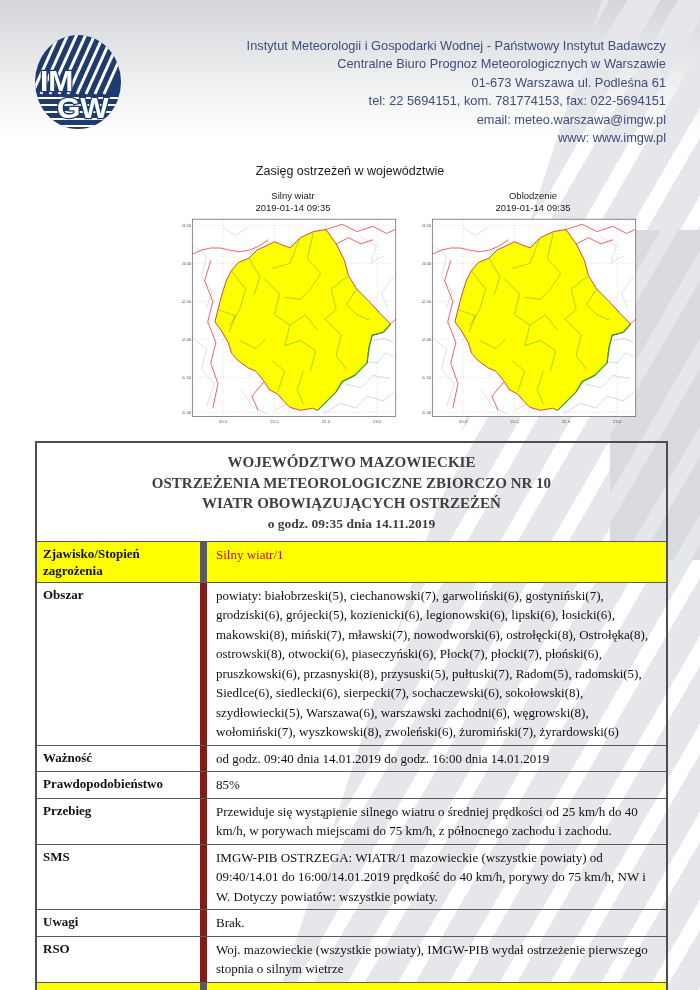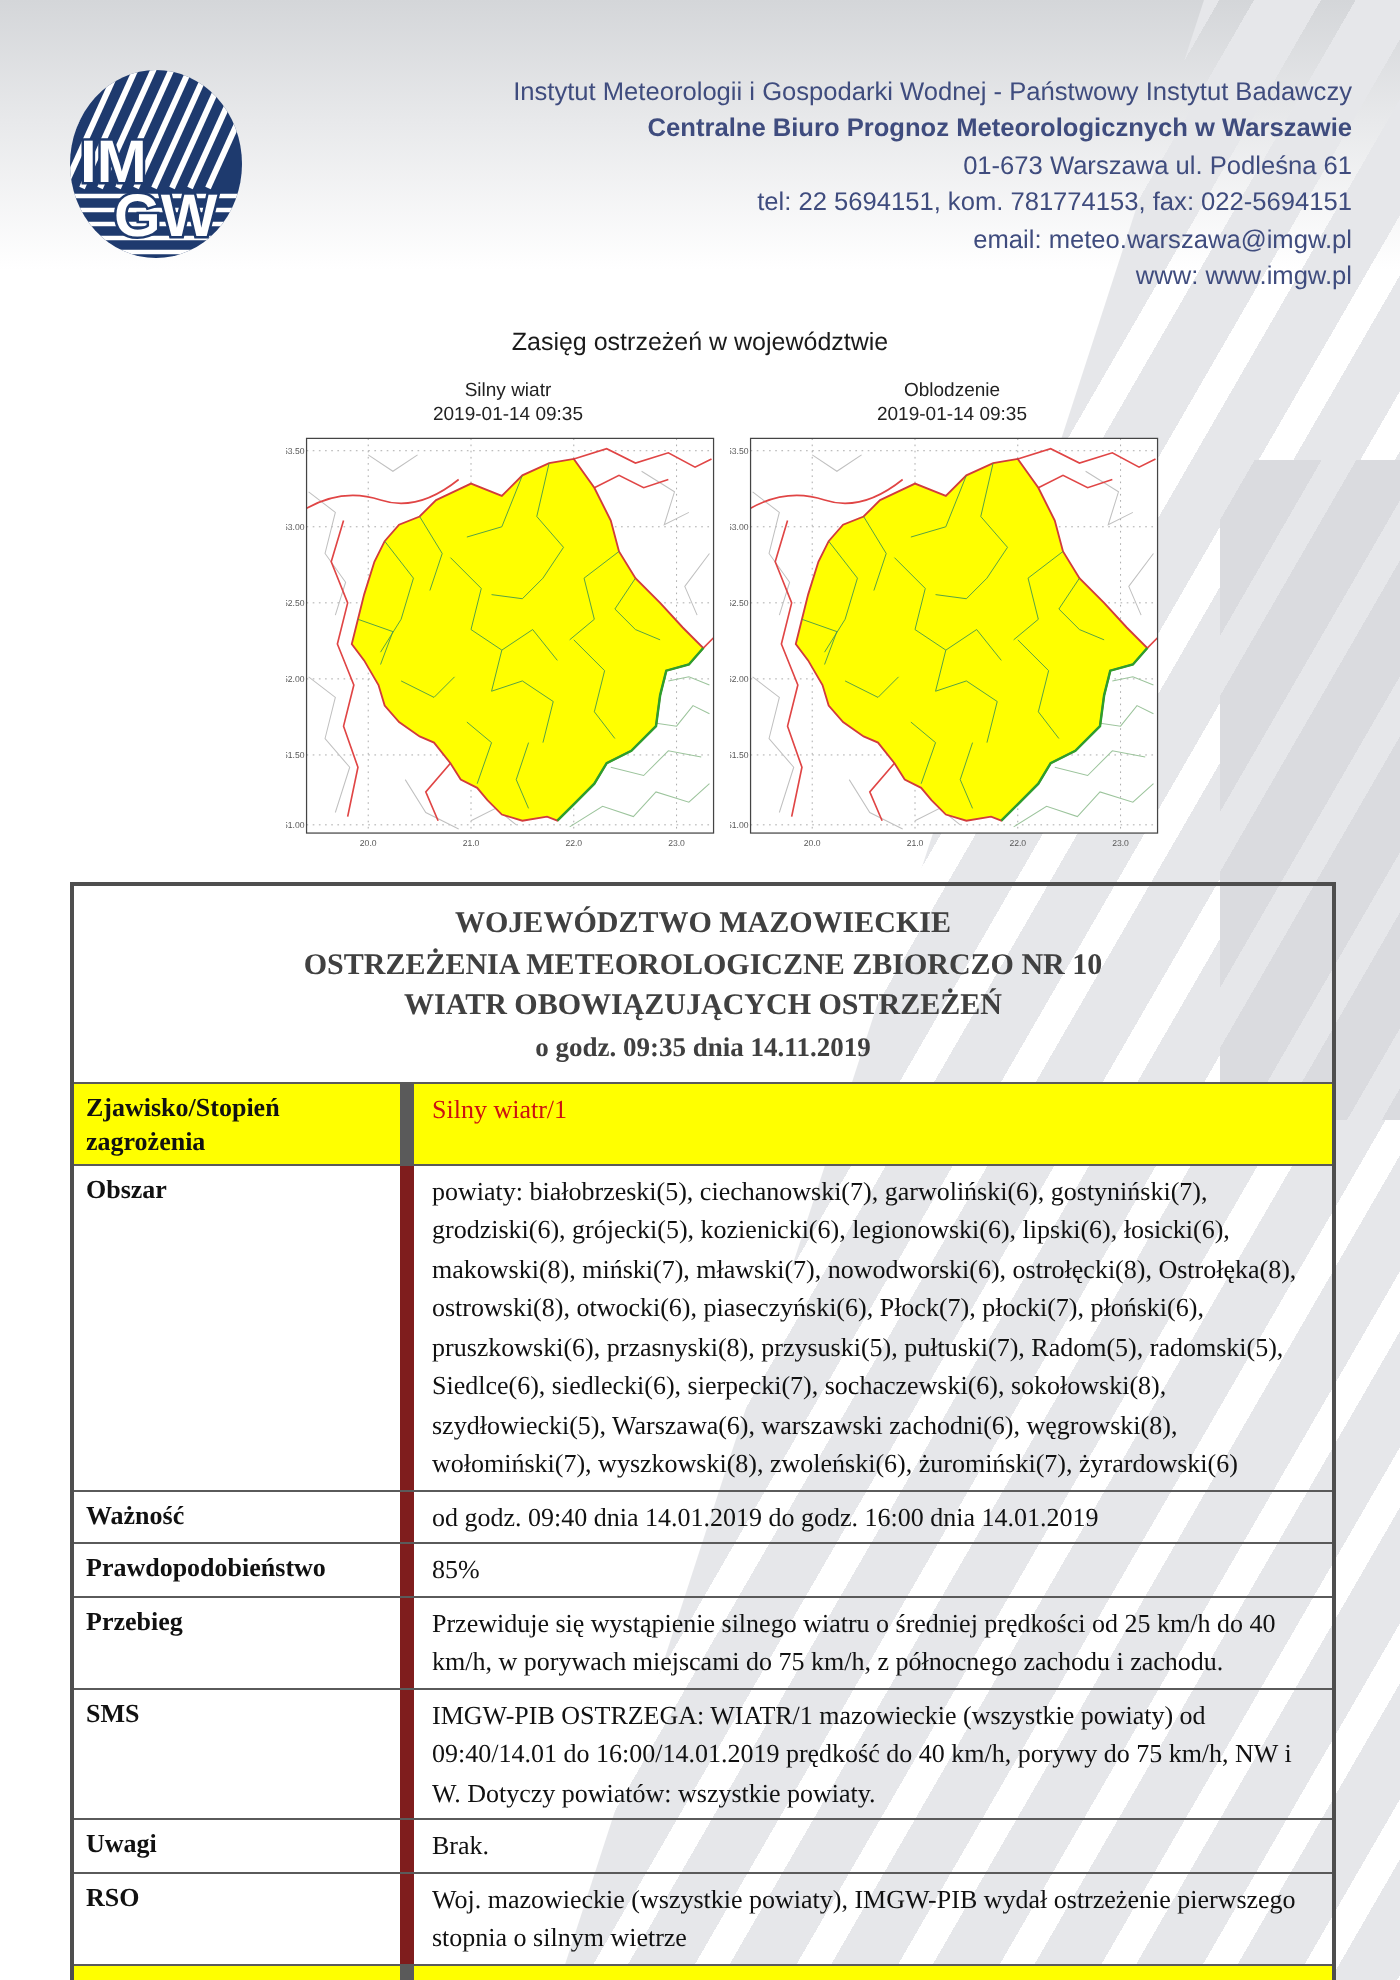--- a/index.html
+++ b/index.html
@@ -21,28 +21,28 @@
   .stripes-accent {
     position:absolute; top:230px; right:0; width:90px; height:330px;
     background:repeating-linear-gradient(120deg, rgba(255,255,255,0) 0 15px, #dadbdf 15px 44px);
   }
   .content { position:relative; }
 
   
   .letterhead { position:relative; height:152px; }
   .logo { position:absolute; left:33px; top:32px; width:90px; height:100px; }
   .org-block {
-    position:absolute; right:24px; top:37px; width:620px;
+    position:absolute; right:34px; top:37px; width:620px;
     text-align:right; font-size:12.8px; line-height:18.4px; color:#3f4c7e;
   }
-  .org-block .bold { font-weight:bold; }
+  .org-block .bold { font-weight:normal; }
 
   
   .section-title { text-align:center; font-size:12.5px; color:#1a1a1a; margin-top:12px; }
-  .maps-row { display:flex; justify-content:center; padding:0 56px 0 86px; margin-top:12px; }
+  .maps-row { display:flex; justify-content:flex-end; padding:0 56px 0 86px; margin-top:12px;gap:18px; }
   .map-block { width:222px; }
   .map-caption { text-align:center; font-size:9.5px; line-height:11.5px; color:#222; margin-bottom:4px; }
   .map-svg { display:block; width:222px; height:212px; }
 
   
   .wtable {
     margin:12px 32px 0 35px; width:633px;
     border:2px solid #4e4e4e;
     font-family:"Liberation Serif", serif; font-size:13px; color:#111;
   }

